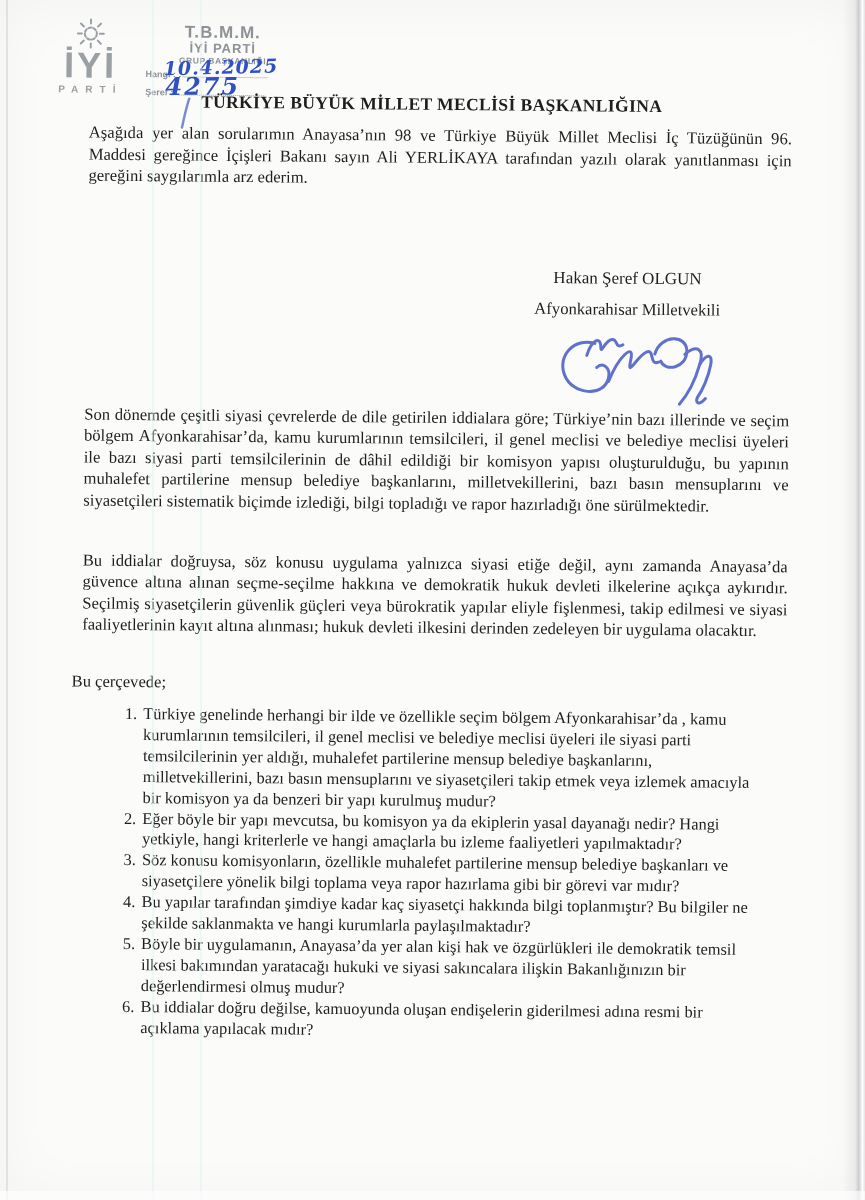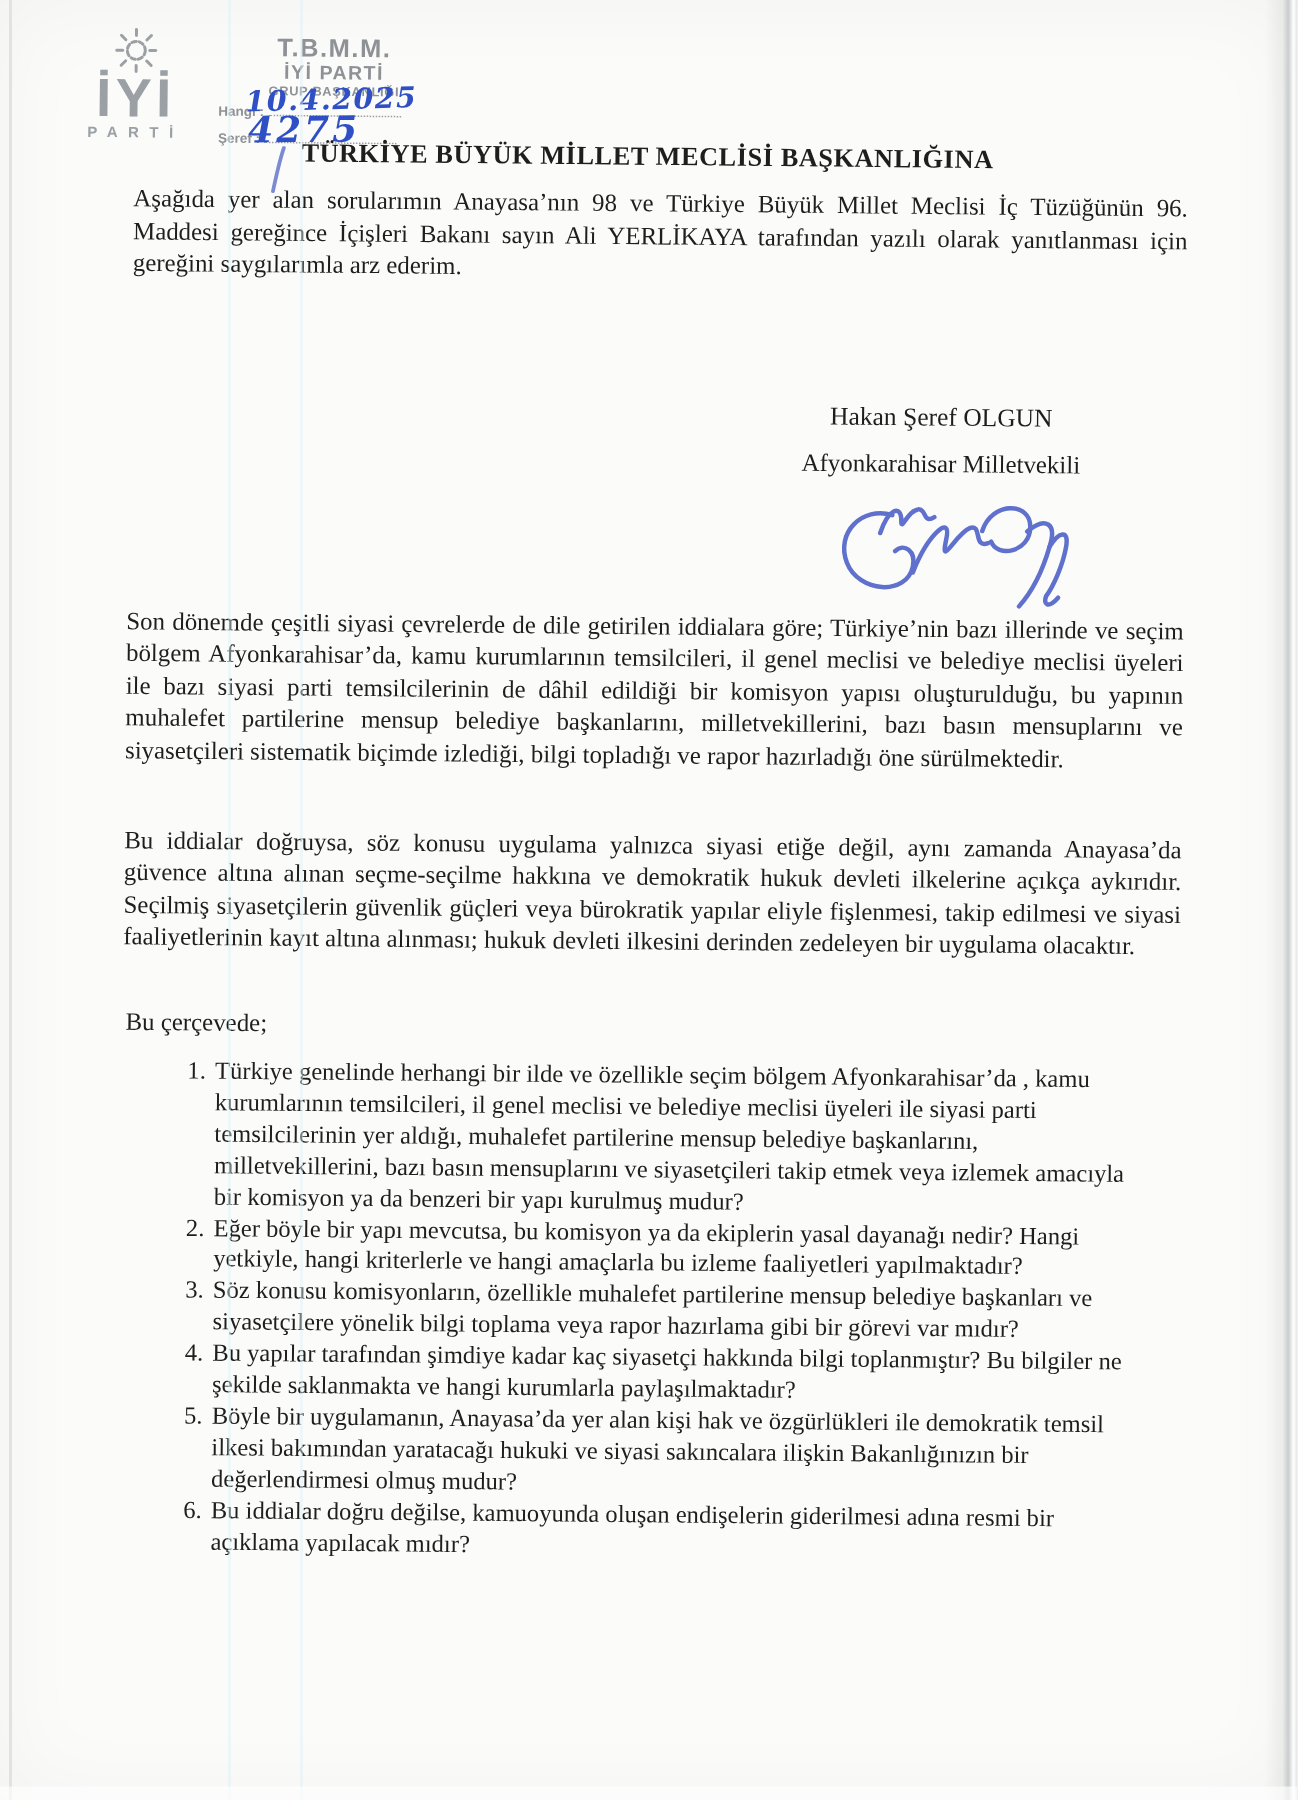--- a/index.html
+++ b/index.html
@@ -46,21 +46,21 @@
   .title{position:absolute;left:0;top:90px;width:865px;text-align:center;
          font-weight:bold;font-size:17.5px;letter-spacing:.4px;}
   .intro{position:absolute;left:90px;top:121px;width:703px;font-size:16.6px;
          line-height:21.6px;text-align:justify;}
   .signer{position:absolute;left:470px;top:263px;width:320px;text-align:center;}
   .signer .name{font-size:17px;line-height:20px;}
   .signer .role{font-size:16.6px;line-height:20px;margin-top:11px;}
   .scribble{position:absolute;left:546px;top:318px;}
   .para{position:absolute;left:88px;width:705px;font-size:16.6px;line-height:21.4px;text-align:justify;}
   .p1{top:403px;} .p2{top:549px;}
-  .frame-line{position:absolute;left:90px;top:671px;font-size:16.6px;}
+  .frame-line{position:absolute;left:78px;top:671px;font-size:16.6px;}
   .qwrap{position:absolute;left:118px;top:703px;width:648px;}
   .qwrap ol{margin:0;padding-left:30px;font-size:16.4px;line-height:20.9px;}
   .qwrap li{margin:0;padding-left:2px;}
 </style>
 </head>
 <body>
 
 <div class="page">
   <div class="tilt">
 

